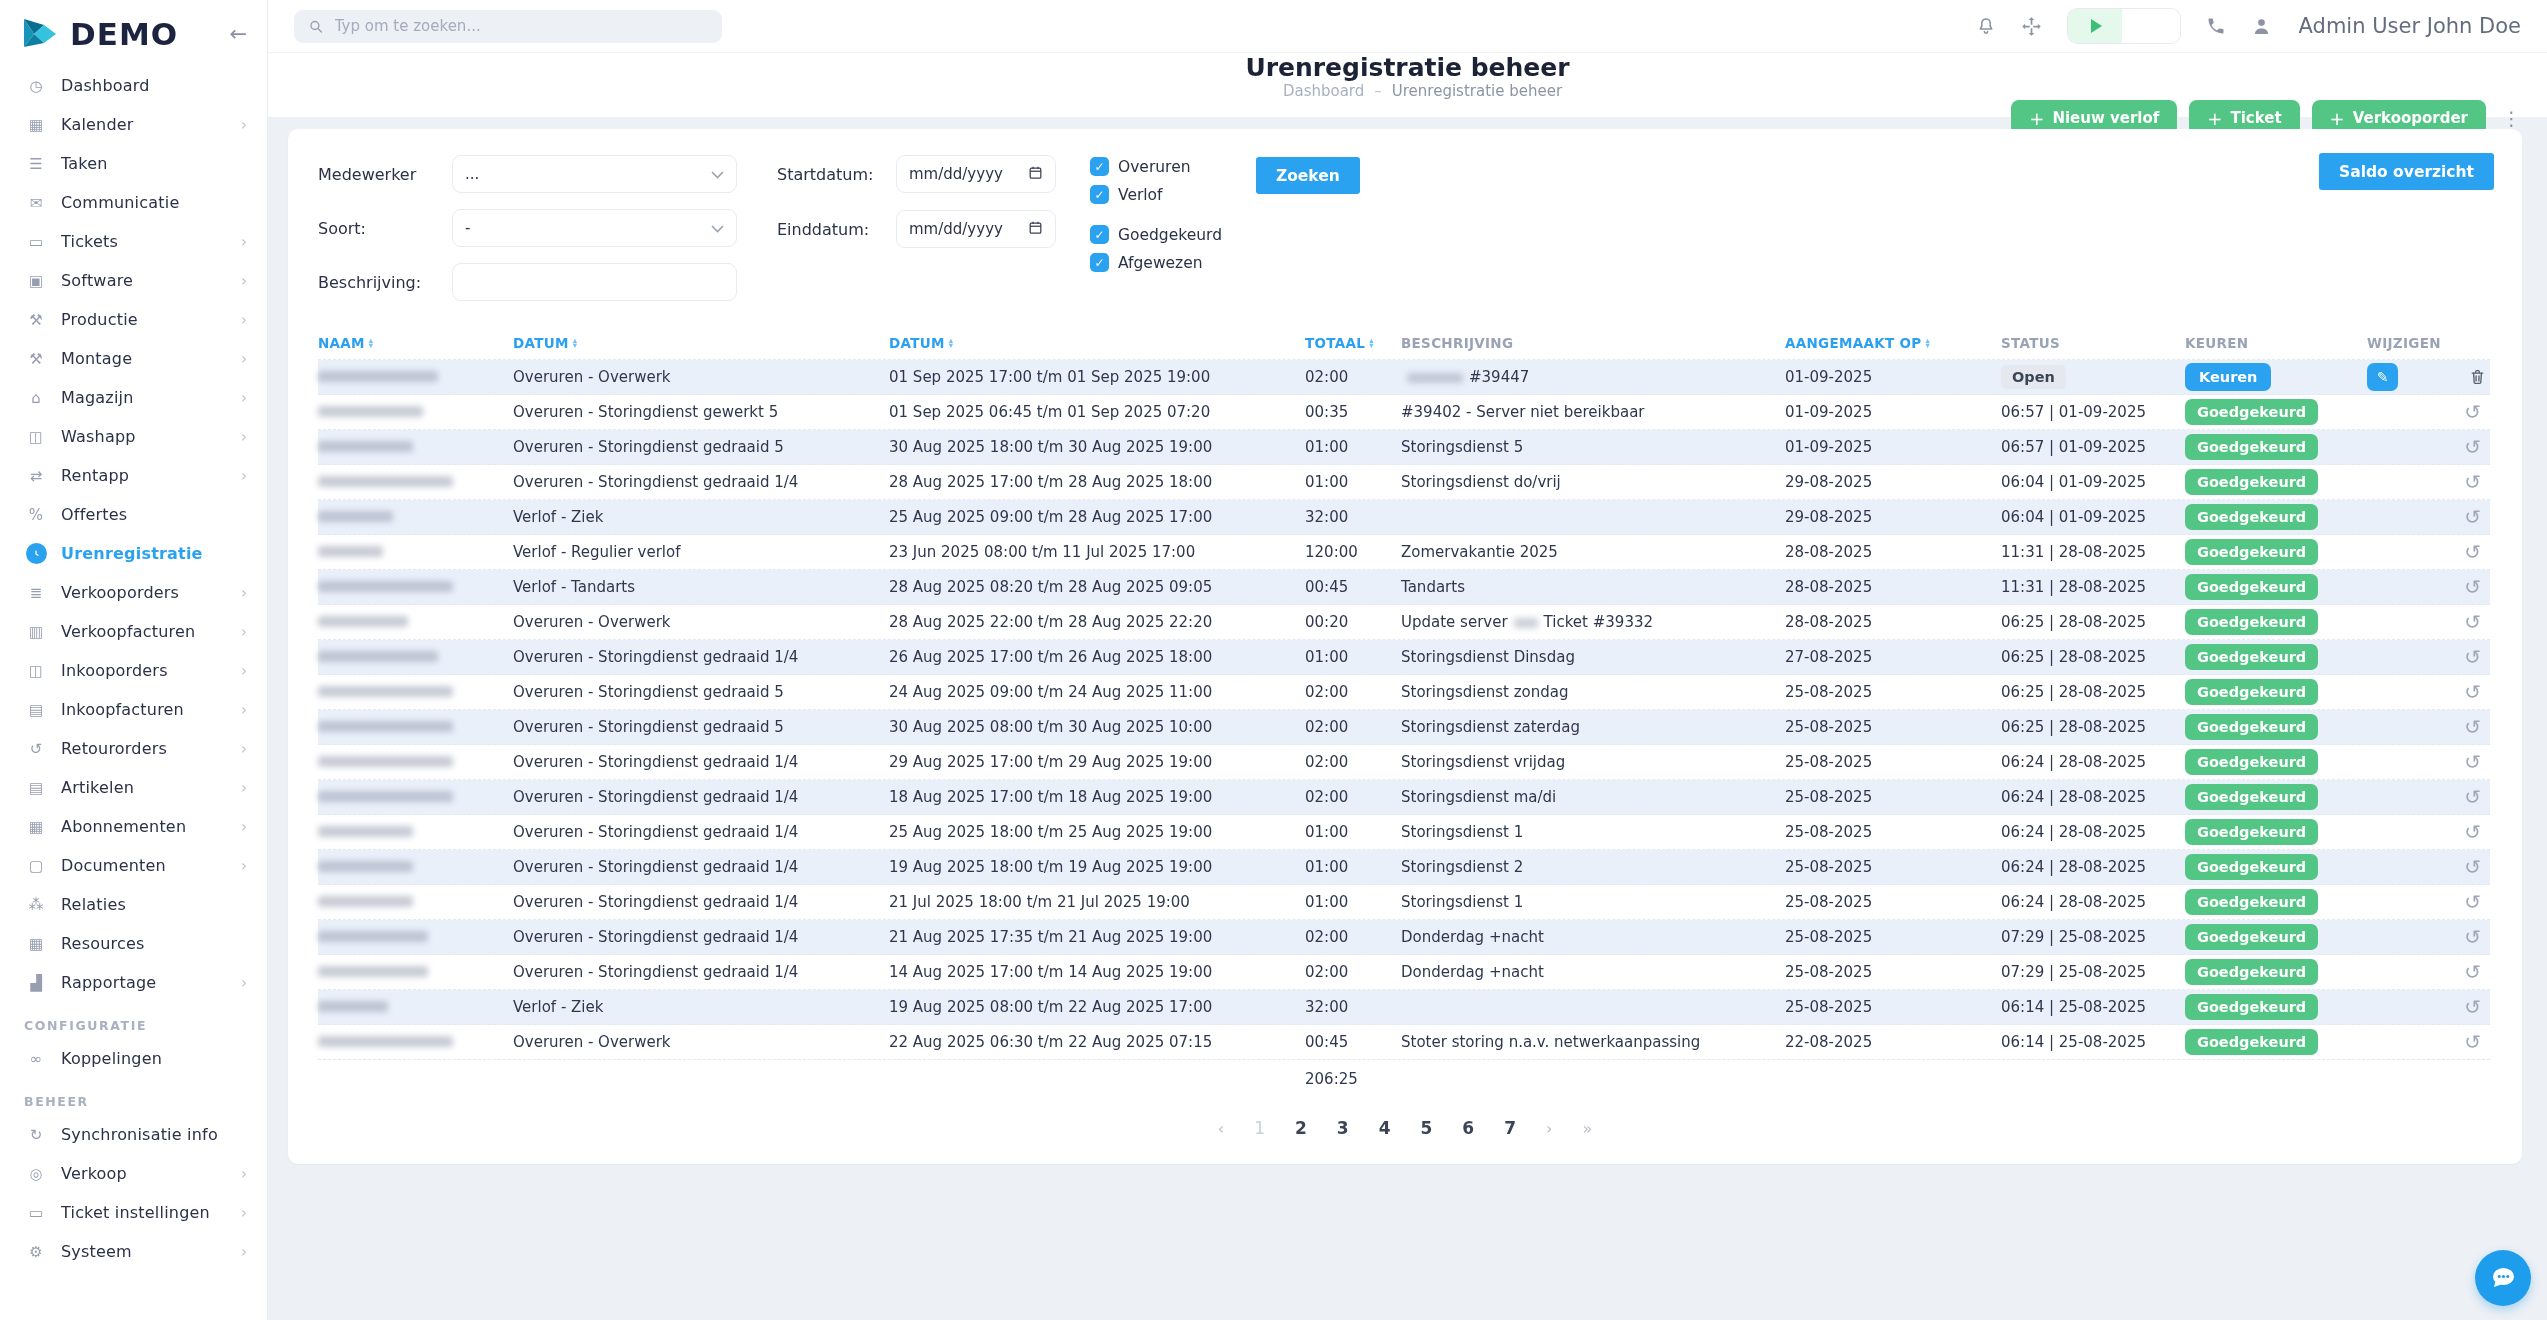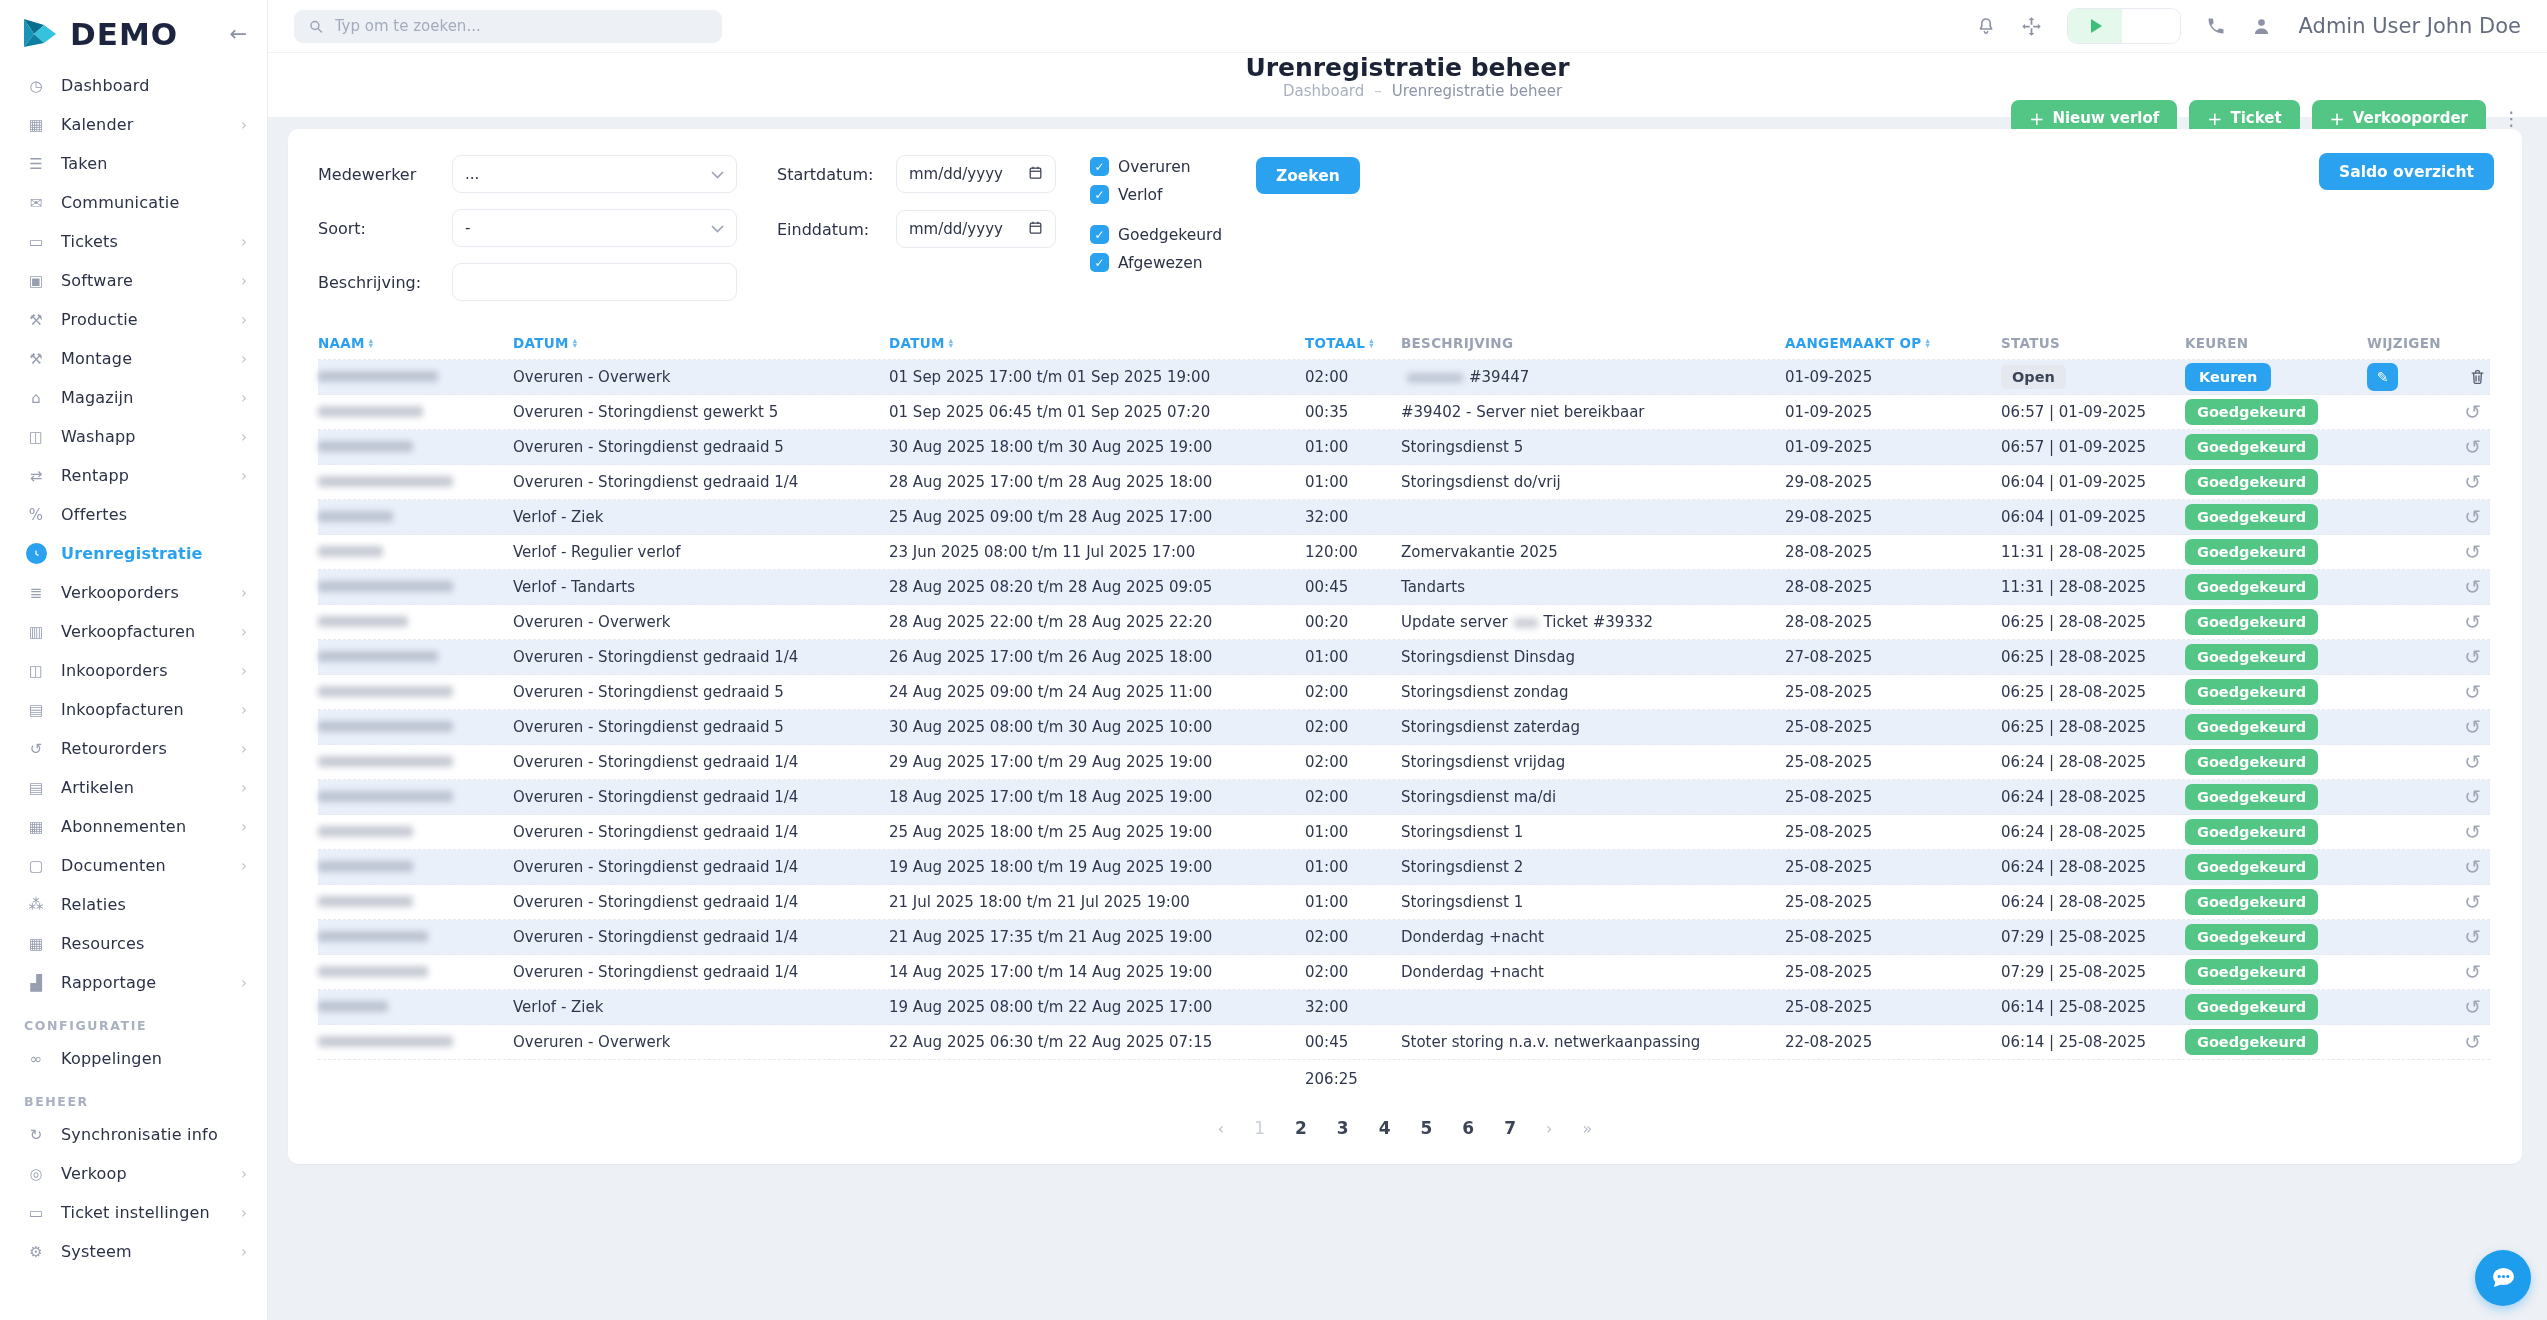--- a/index.html
+++ b/index.html
@@ -61,21 +61,21 @@
   .fselect .chev{margin-left:auto;color:#9aa2b5;}
   .dgrid{display:grid;grid-template-columns:105px 160px;column-gap:14px;row-gap:17px;align-items:center;margin-left:40px;}
   .fdate{justify-content:space-between;cursor:text;}
   .cal{color:#3a4152;}
   .checkcol{margin-left:34px;display:flex;flex-direction:column;gap:9px;margin-top:2px;}
   .checkrow{display:flex;align-items:center;gap:9px;cursor:pointer;}
   .checkrow.gap-top{margin-top:12px;}
   .cbox{width:19px;height:19px;border-radius:5px;background:#2aa2f0;color:#fff;font-size:12px;display:flex;
     align-items:center;justify-content:center;font-weight:700;}
   .clabel{font-size:15.5px;color:#2b3247;}
-  .btn-blue{background:#2aa2f0;color:#fff;border:0;border-radius:8px;height:37px;padding:0 20px;font-size:15.5px;
+  .btn-blue{background:#2aa2f0;color:#fff;border:0;border-radius:3px;height:37px;padding:0 20px;font-size:15.5px;
     font-weight:600;cursor:pointer;font-family:inherit;}
   .zoeken{margin-left:34px;margin-top:2px;}
   .saldo{position:absolute;top:24px;right:28px;}
 
   
   .tbl{padding:12px 32px 0 30px;}
   .trow,.thead,.trow-total{display:grid;grid-template-columns:195px 376px 416px 96px 384px 216px 184px 182px 1fr;
     align-items:center;}
   .thead{height:32px;border-bottom:1px dashed #e4e9f1;}
   .hcell{font-size:13.5px;font-weight:700;letter-spacing:.3px;color:#9aa2b5;display:flex;align-items:center;}

